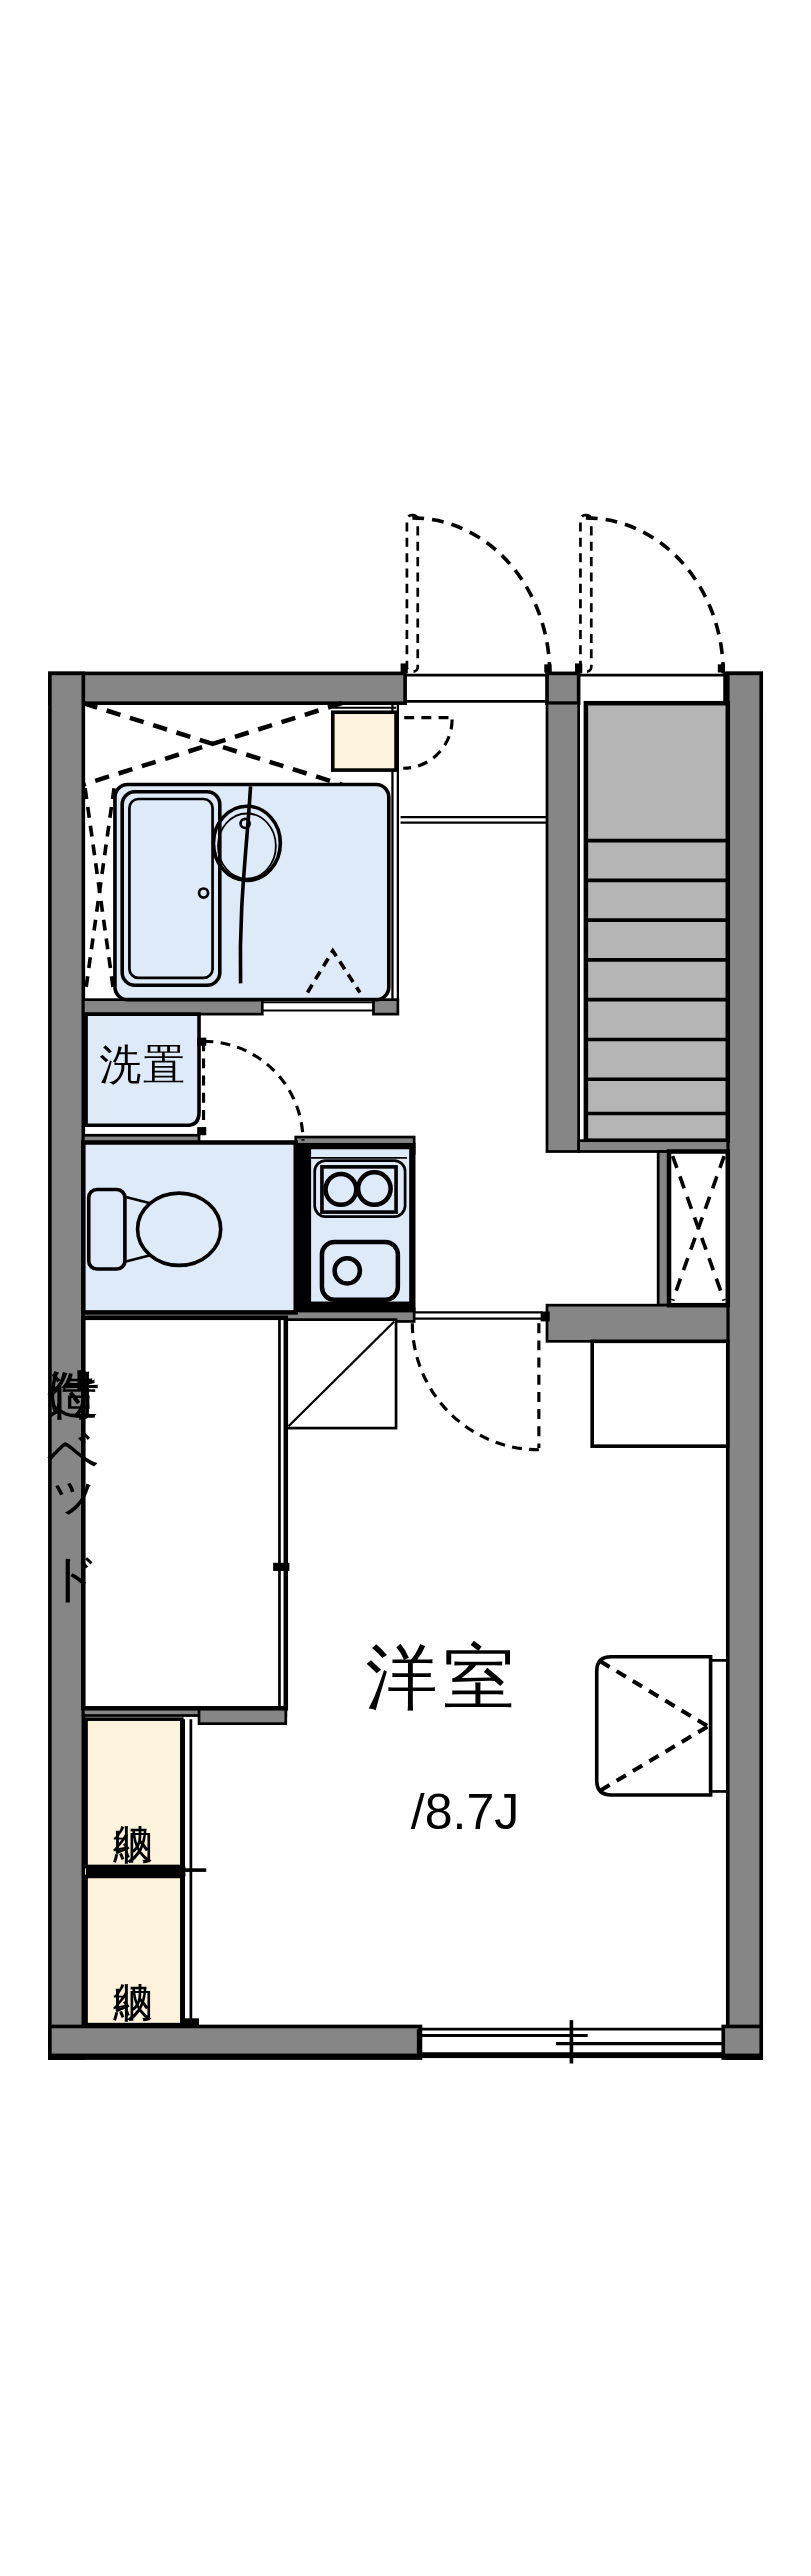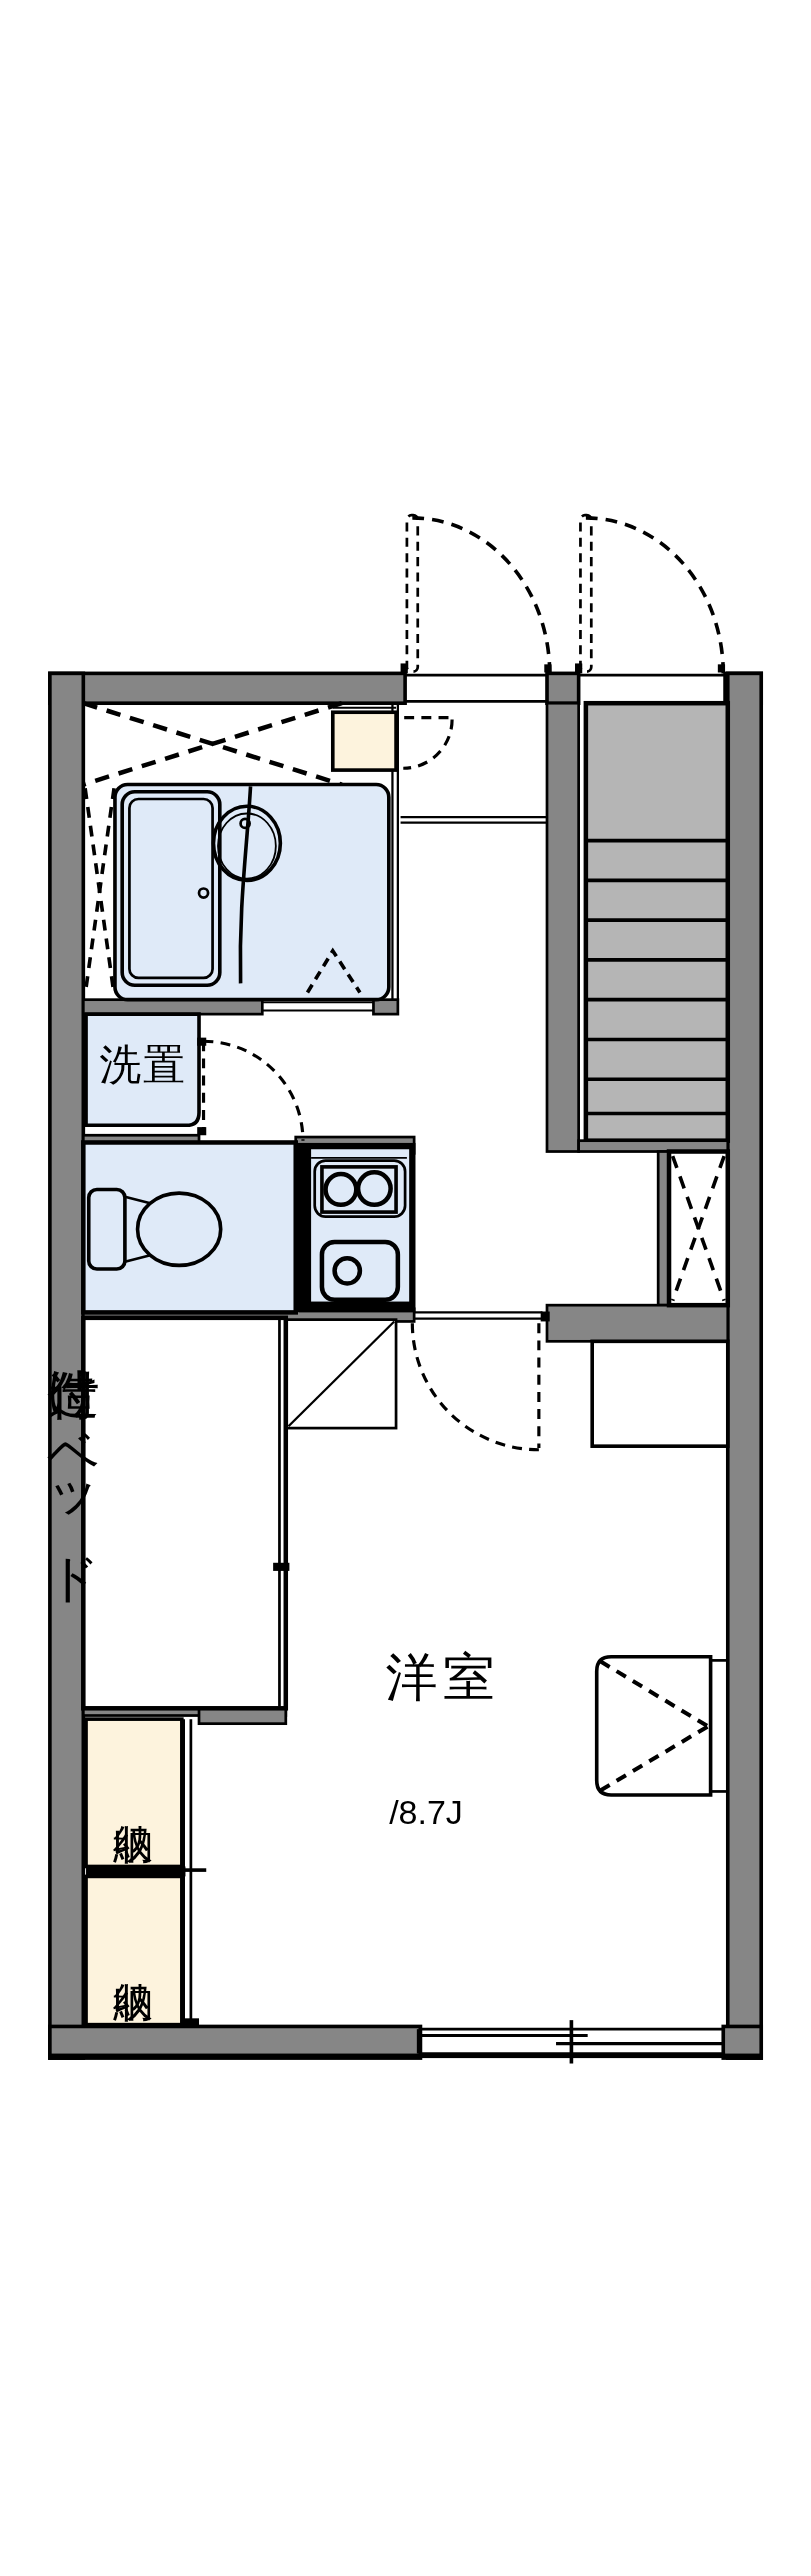--- a/index.html
+++ b/index.html
@@ -7,23 +7,23 @@
           font-family:"Liberation Sans","DejaVu Sans",sans-serif;}
   #plan-svg{position:absolute;left:0;top:0;}
   .lbl{position:absolute;color:#000;white-space:pre;}
   .lbl.center{transform:translate(-50%,-50%);}
   .vtext{writing-mode:vertical-rl;text-orientation:upright;}
   #washer-label{left:143px;top:1065px;font-size:42px;letter-spacing:1.8px;}
   #bed-label{right:571px;top:1327px;font-size:52px;line-height:67px;letter-spacing:2.7px;}
   #bed-label div{height:380px;}
   #storage-upper-label{left:134px;top:1793px;font-size:40px;}
   #storage-lower-label{left:134px;top:1951px;font-size:40px;}
-  #room-name{left:443px;top:1678px;font-size:52px;letter-spacing:5.4px;}
+  #room-name{left:443px;top:1678px;font-size:72px;letter-spacing:5.4px;}
   #room-area{left:445px;top:1752px;font-size:50px;}
-  #room-jo{left:426px;top:1812px;font-size:34px;}
+  #room-jo{left:465px;top:1812px;font-size:50px;}
 </style>
 </head>
 <body>
 
 <div id="canvas">
 
 <svg id="plan-svg" width="812" height="2576" viewBox="0 0 898 2850">
 
   <g fill="none" stroke="#000">
     <rect x="450" y="570" width="12" height="173" rx="5" stroke-width="3" stroke-dasharray="10 7" fill="#fff"></rect>

